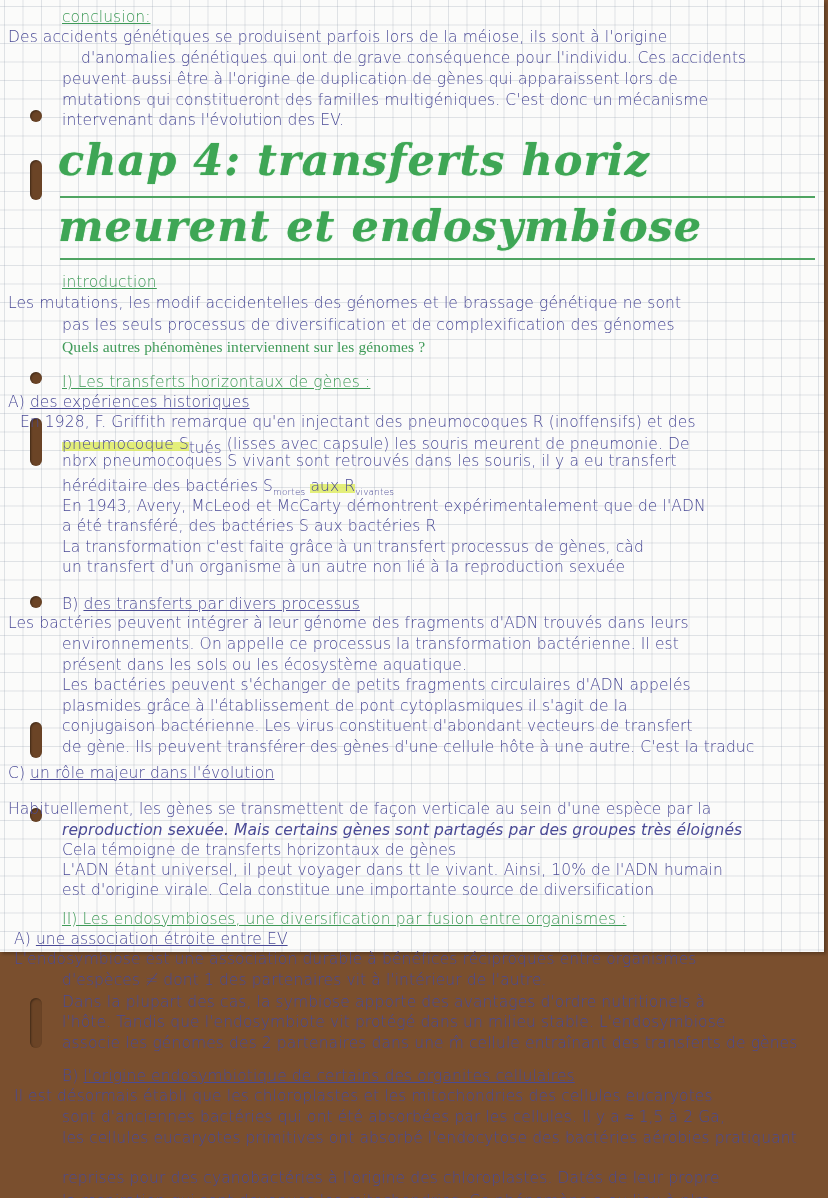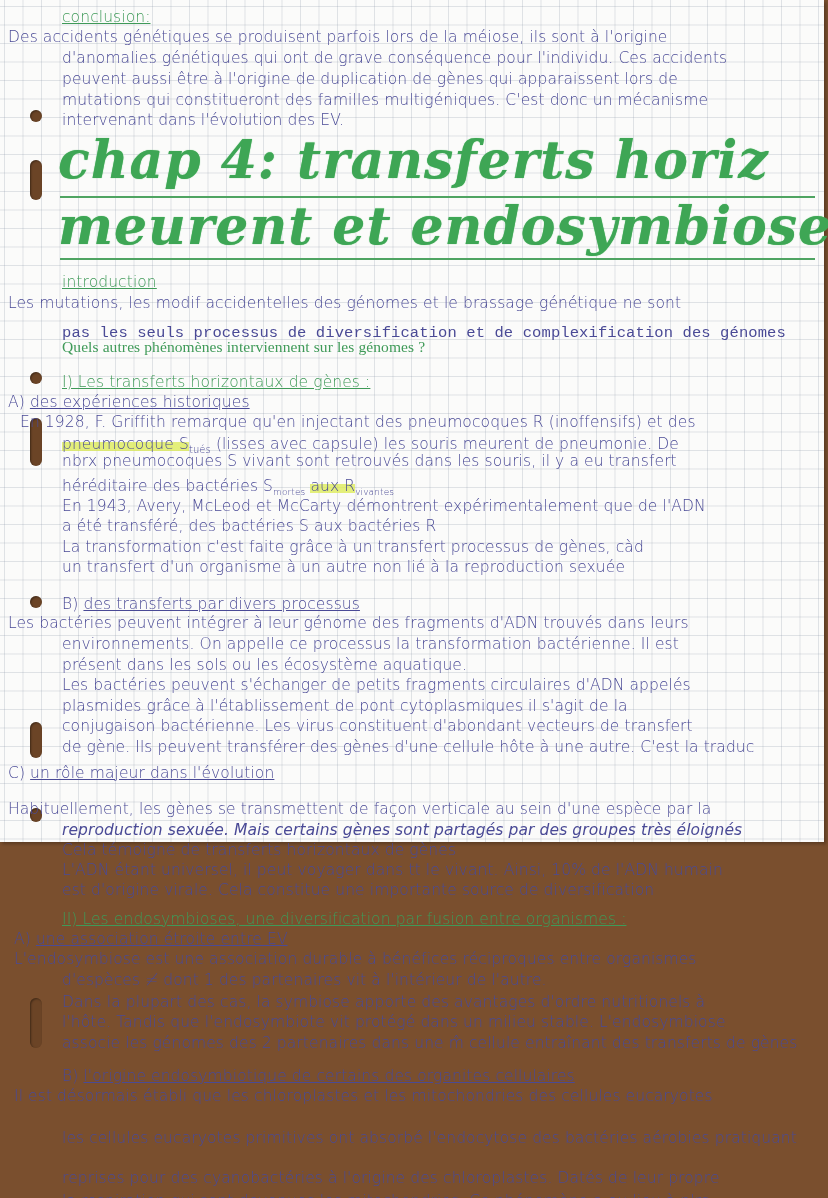--- a/index.html
+++ b/index.html
@@ -2,21 +2,21 @@
 <html><head>
 <meta charset="utf-8">
 <style>
   html, body { margin:0; padding:0; }
   body {
     width:828px; height:1198px; overflow:hidden; position:relative;
     background:#7a4f2e;
     font-family:"DejaVu Sans", sans-serif;
   }
   .page {
-    position:absolute; left:0; top:0; width:824px; height:842px;
+    position:absolute; left:0; top:0; width:824px; height:952px;
     background-color:#fbfbfa;
     background-image:
       linear-gradient(to right, rgba(150,160,175,0.28) 1px, transparent 1px),
       linear-gradient(to bottom, rgba(150,160,175,0.28) 1px, transparent 1px);
     background-size:18.5px 18.5px;
     background-position:4px 6px;
     box-shadow: 2px 2px 3px rgba(0,0,0,0.25);
   }
   .hole {
     position:absolute; left:30px; width:12px; background:#6b4426;
@@ -31,65 +31,65 @@
   .ln.ind { left:62px; }
   .ln.out { left:8px; }
   .green { color:#3f9a58;font-family:Liberation Serif, serif; }
   .heading { color:#3f9a58; text-decoration:underline; text-decoration-color:#3f9a58; }
   .sub { color:#4a4a96; }
   .sub .u { text-decoration:underline; }
   .hl { background:linear-gradient(to bottom, transparent 40%, rgba(220,235,80,0.75) 40%, rgba(220,235,80,0.75) 90%, transparent 90%); }
   .title {
     position:absolute; left:58px; white-space:nowrap;
     font-family:"DejaVu Serif", serif; font-style:italic; font-weight:bold;
-    color:#3ea655; font-size:52px; line-height:60px; letter-spacing:1px;
+    color:#3ea655; font-size:43px; line-height:60px; letter-spacing:1px;
     text-shadow: 0 0 1px #5cbf6e;
   }
   .rule { position:absolute; left:60px; height:2px; background:#4fa462; }
 </style>
 </head>
 <body>
 
 <div class="page">
 
   <div class="hole" style="top:110px;height:12px;"></div>
   <div class="hole" style="top:160px;height:40px;"></div>
   <div class="hole" style="top:372px;height:12px;"></div>
   <div class="hole" style="top:418px;height:48px;"></div>
   <div class="hole" style="top:596px;height:12px;"></div>
   <div class="hole" style="top:722px;height:36px;"></div>
   <div class="hole" style="top:808px;height:14px;"></div>
   <div class="hole" style="top:998px;height:50px;"></div>
 
   <div class="ln heading" style="left:62px;top:8px;">conclusion:</div>
   <div class="ln out" style="top:28px;">Des accidents génétiques se produisent parfois lors de la méiose, ils sont à l'origine</div>
-  <div class="ln ind" style="top:49px;">d'anomalies génétiques qui ont de grave conséquence pour l'individu. Ces accidents</div>
+  <div class="ln ind" style="top:49px;margin-left:19px;">d'anomalies génétiques qui ont de grave conséquence pour l'individu. Ces accidents</div>
   <div class="ln ind" style="top:70px;">peuvent aussi être à l'origine de duplication de gènes qui apparaissent lors de</div>
   <div class="ln ind" style="top:91px;">mutations qui constitueront des familles multigéniques. C'est donc un mécanisme</div>
   <div class="ln ind" style="top:111px;">intervenant dans l'évolution des EV.</div>
 
   <div class="title" style="top:130px;">chap 4: transferts horiz</div>
   <div class="rule" style="top:196px;width:755px;"></div>
   <div class="title" style="top:196px;">meurent et endosymbiose</div>
   <div class="rule" style="top:258px;width:755px;"></div>
 
   <div class="ln heading" style="left:62px;top:273px;">introduction</div>
   <div class="ln out" style="top:294px;">Les mutations, les modif accidentelles des génomes et le brassage génétique ne sont</div>
-  <div class="ln ind" style="top:324px;font-family:Liberation Mono, monospace;">pas les seuls processus de diversification et de complexification des génomes</div>
+  <div class="ln ind" style="top:316px;">pas les seuls processus de diversification et de complexification des génomes</div>
   <div class="ln ind green" style="top:337px;">Quels autres phénomènes interviennent sur les génomes ?</div>
 
   <div class="ln heading" style="left:62px;top:373px;">I) Les transferts horizontaux de gènes :</div>
 
   <div class="ln out sub" style="top:393px;">
     <span>A)</span>
     <span class="u">des expériences historiques</span>
   </div>
   <div class="ln" style="left:20px;top:413px;">En 1928, F. Griffith remarque qu'en injectant des pneumocoques R (inoffensifs) et des</div>
   <div class="ln ind" style="top:435px;">
-    <span class="hl">pneumocoque S</span><sub style="font-size:10px;">tués</sub>
+    <span class="hl">pneumocoque S</span><sub style="font-size:15px;">tués</sub>
     <span>(lisses avec capsule) les souris meurent de pneumonie. De</span>
   </div>
   <div class="ln ind" style="top:452px;">nbrx pneumocoques S vivant sont retrouvés dans les souris, il y a eu transfert</div>
   <div class="ln ind" style="top:477px;">
     <span>héréditaire des bactéries S</span><sub style="font-size:9px;text-align:center;">mortes</sub>
     <span class="hl">aux R</span><sub style="font-size:9px;">vivantes</sub>
   </div>
   <div class="ln ind" style="top:497px;">En 1943, Avery, McLeod et McCarty démontrent expérimentalement que de l'ADN</div>
   <div class="ln ind" style="top:517px;">a été transféré, des bactéries S aux bactéries R</div>
   <div class="ln ind" style="top:538px;">La transformation c'est faite grâce à un transfert processus de gènes, càd</div>
@@ -126,16 +126,17 @@
   <div class="ln ind" style="top:971px;">d'espèces ≠ dont 1 des partenaires vit à l'intérieur de l'autre.</div>
   <div class="ln ind" style="top:993px;">Dans la plupart des cas, la symbiose apporte des avantages d'ordre nutritionels à</div>
   <div class="ln ind" style="top:1013px;">l'hôte. Tandis que l'endosymbiote vit protégé dans un milieu stable. L'endosymbiose</div>
   <div class="ln ind" style="top:1034px;">associe les génomes des 2 partenaires dans une m̂ cellule entraînant des transferts de gènes</div>
 
   <div class="ln sub" style="left:62px;top:1067px;">
     <span>B)</span>
     <span class="u">l'origine endosymbiotique de certains des organites cellulaires</span>
   </div>
   <div class="ln" style="left:14px;top:1087px;">Il est désormais établi que les chloroplastes et les mitochondries des cellules eucaryotes</div>
+  <div class="ln ind" style="top:1108px;">sont d'anciennes bactéries qui ont été absorbées par les cellules. Il y a ≈ 1,5 à 2 Ga,</div>
   <div class="ln ind" style="top:1129px;">les cellules eucaryotes primitives ont absorbé l'endocytose des bactéries aérobies pratiquant</div>
   <div class="ln ind" style="top:1150px;margin-top:42px;">la respiration qui sont devenues les mitochondries. Ce phénomène a eu lieu à plrs</div>
   <div class="ln ind" style="top:1169px;">reprises pour des cyanobactéries à l'origine des chloroplastes. Datés de leur propre</div>
 </div>
 
 </body></html>

